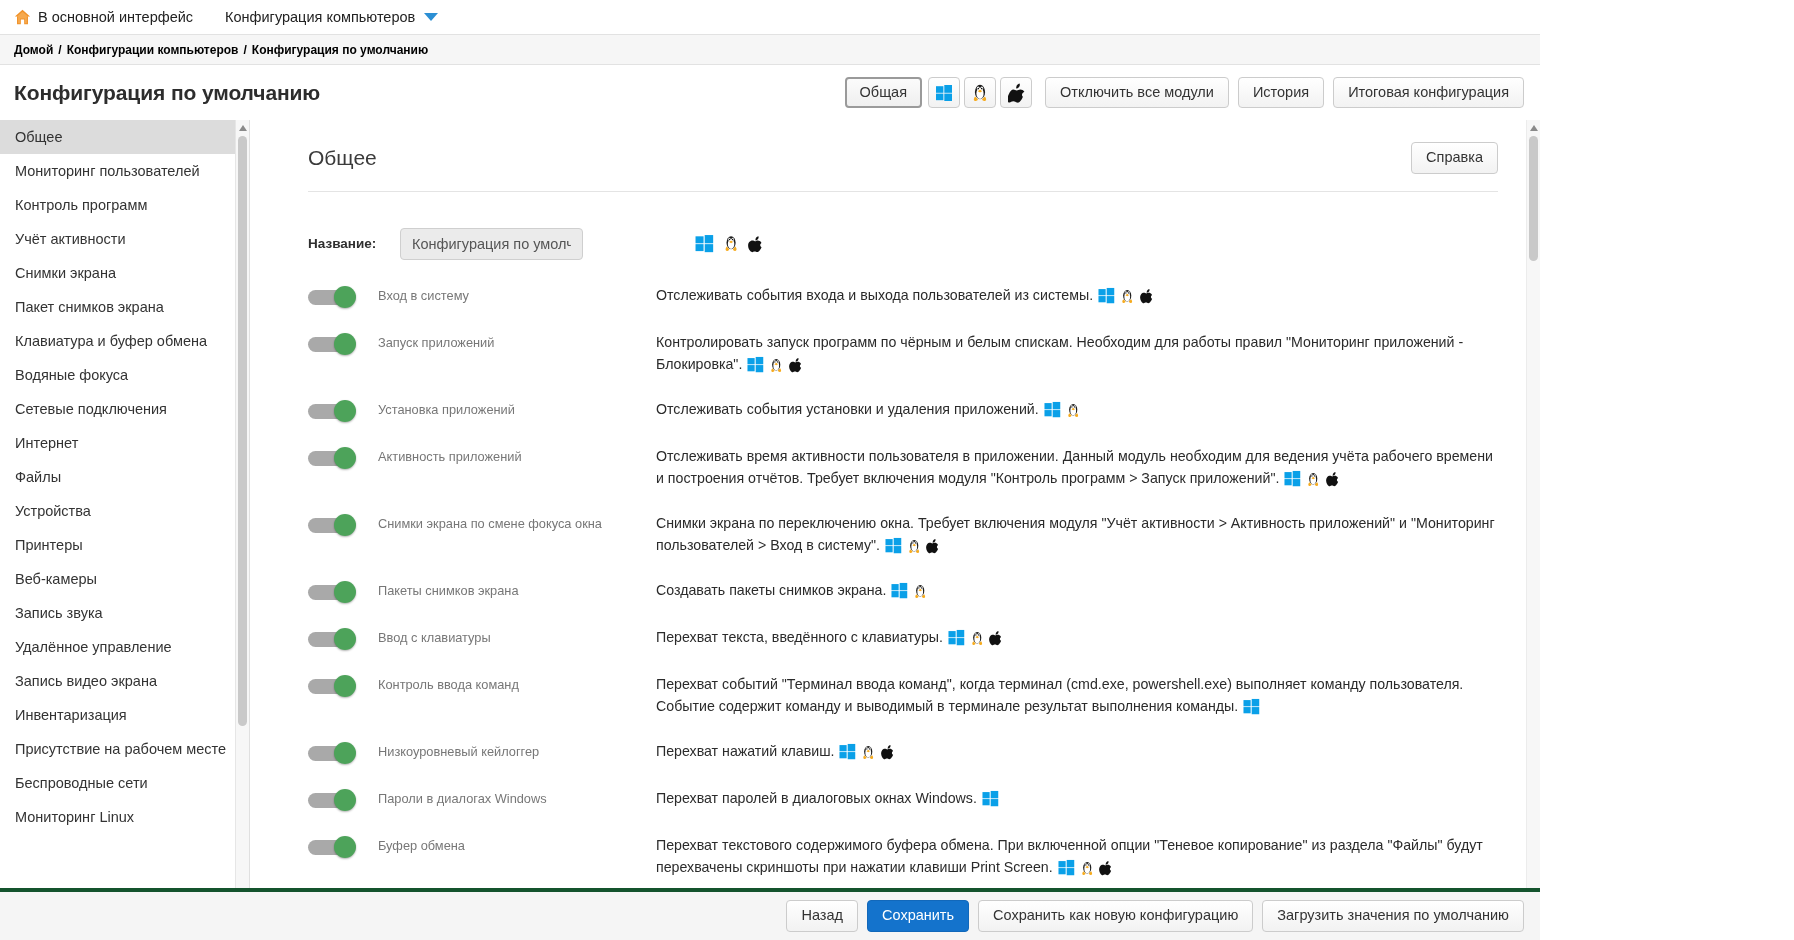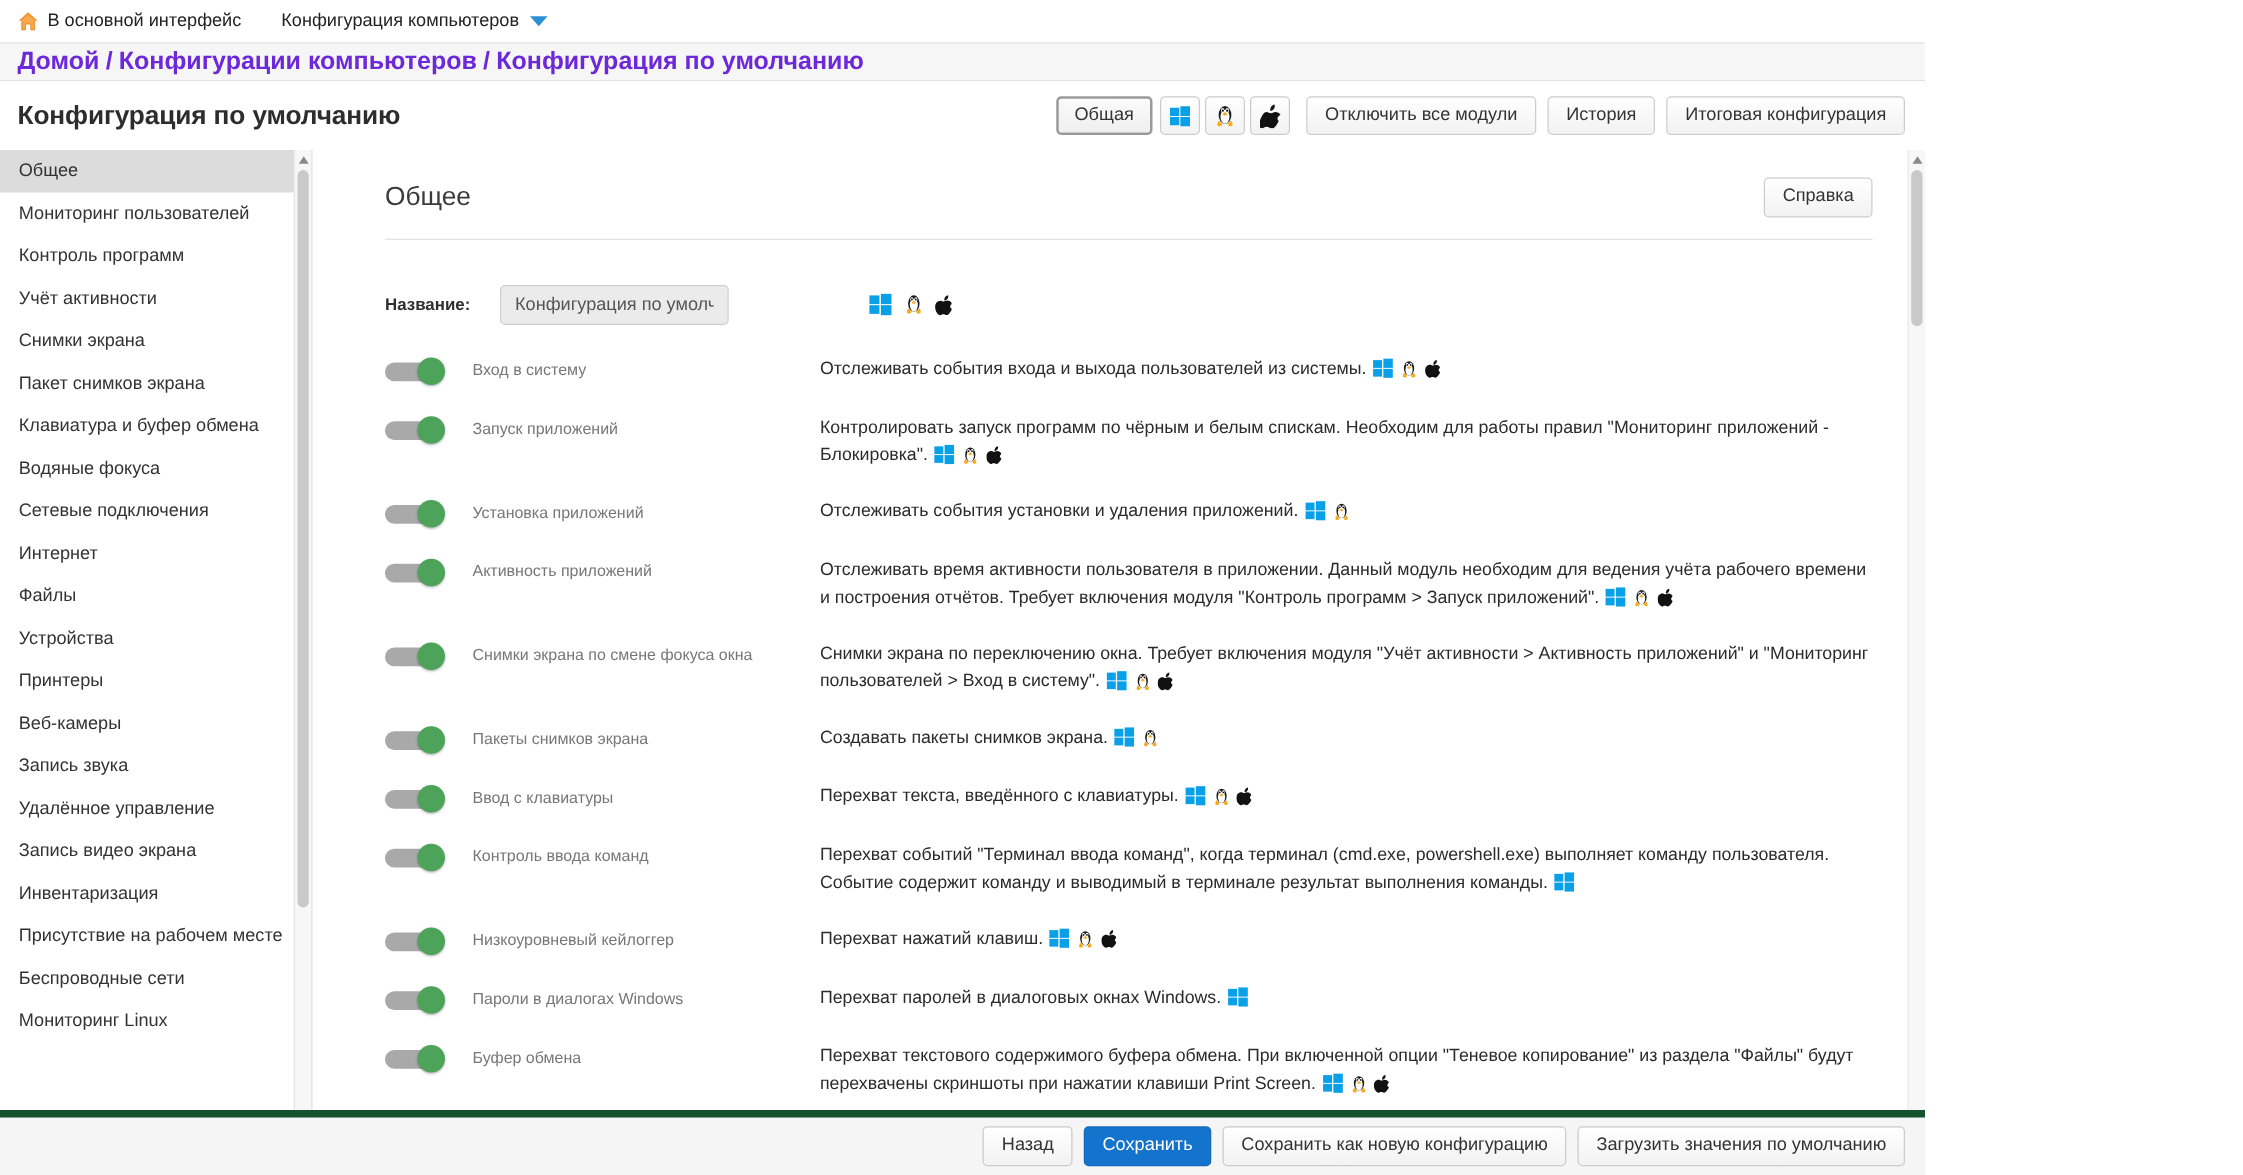--- a/index.html
+++ b/index.html
@@ -43,23 +43,23 @@
   }
 
   
   .breadcrumb-bar {
     height: 31px;
     background: #f6f6f6;
     border-top: 1px solid #e2e2e2;
     border-bottom: 1px solid #e2e2e2;
     display: flex; align-items: center;
     padding-left: 14px;
-    font-size: 20px;
+    font-size: 12px;
     font-weight: bold;
-    color: #6d28d9;
+    color: #000000;
   }
   .breadcrumb-bar .crumb { cursor: pointer; }
   .breadcrumb-bar .crumb-sep { padding: 0 5px; font-weight: bold; }
   .breadcrumb-bar .crumb-last { cursor: default; }
 
   
   .page-header {
     height: 55px;
     display: flex; align-items: center; justify-content: space-between;
     padding: 0 16px 0 14px;
@@ -254,21 +254,21 @@
     position: absolute; left: 2px; width: 9px; top: 16px; height: 125px;
     background: #c9c9c9; border-radius: 5px;
   }
 
   
   .footer-bar {
     position: absolute;
     left: 0; right: 0; bottom: 0;
     height: 52px;
     background: #f5f5f5;
-    border-top: 6px solid #14532d;
+    border-top: 4px solid #14532d;
     display: flex; align-items: center; justify-content: flex-end;
     padding-right: 16px;
     gap: 9px;
   }
   .btn-primary {
     background: #1473cc;
     border: 1px solid #1268ba;
     color: #ffffff;
   }
 

